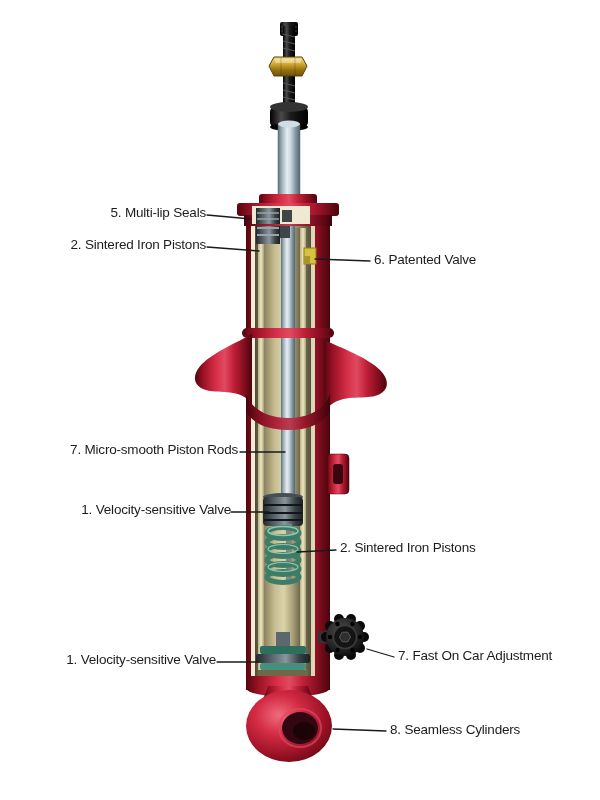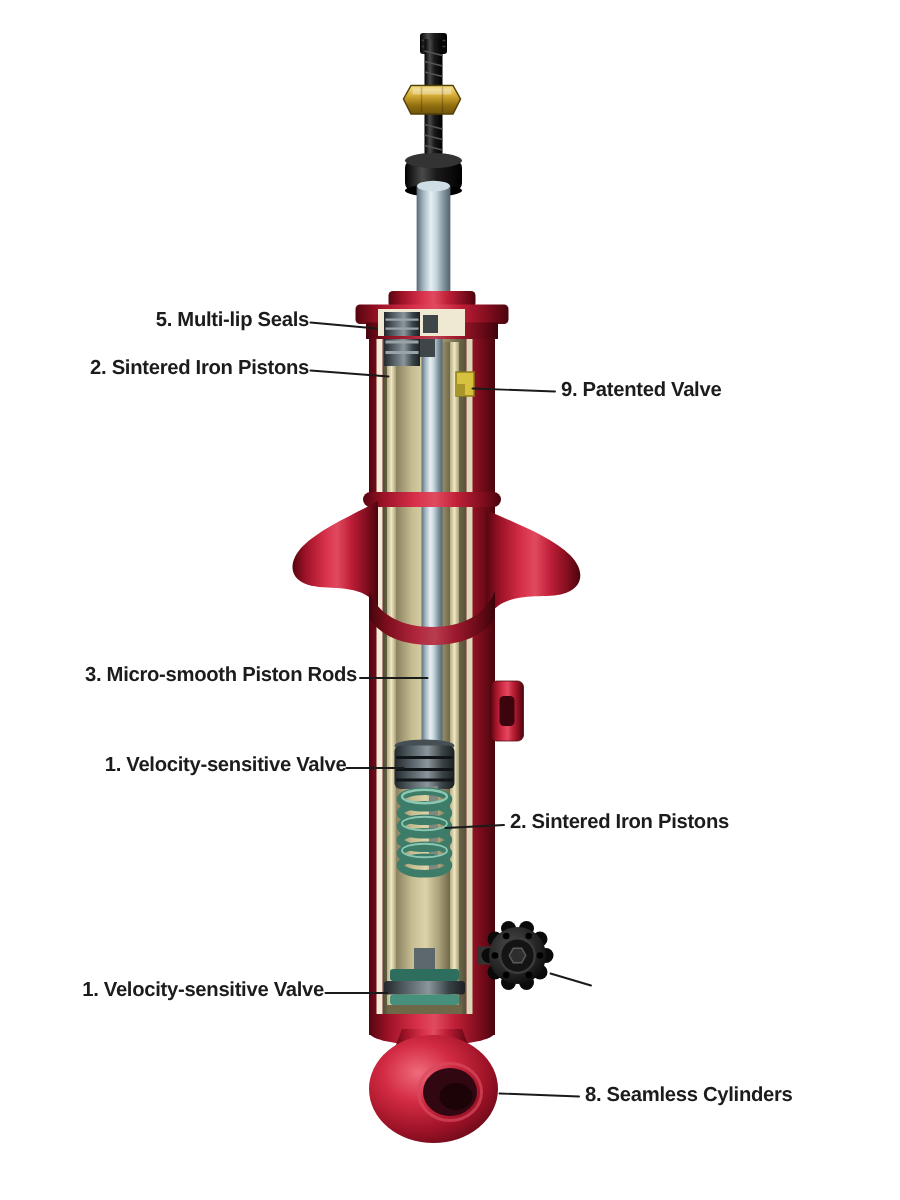--- a/index.html
+++ b/index.html
@@ -6,21 +6,21 @@
   .page {
     position:relative;
     width:600px; height:800px;
     background:#ffffff;
     overflow:hidden;
     font-family:"Liberation Sans", sans-serif;
   }
   .page svg { position:absolute; left:0; top:0; }
   .callout {
     position:absolute;
-    font-weight:bold;
+    font-weight:normal;
     font-size:13.5px;
     line-height:1.15;
     letter-spacing:-0.2px;
     color:#1c1c1c;
     white-space:nowrap;
   }
   .callout.ra { text-align:right; }
 </style>
 </head>
 <body>
@@ -249,20 +249,21 @@
       <line x1="231" y1="512" x2="269" y2="512"></line>
       <line x1="336" y1="550" x2="297" y2="552"></line>
       <line x1="217" y1="662" x2="258" y2="662"></line>
       <line x1="394" y1="657" x2="367" y2="649"></line>
       <line x1="386" y1="731" x2="333" y2="729"></line>
     </g>
   </svg>
 
   <div class="callout ra" style="right:394px; top:205px;">5. Multi-lip Seals</div>
   <div class="callout ra" style="right:394px; top:237px;">2. Sintered Iron Pistons</div>
-  <div class="callout" style="left:374px; top:252px;">9. Patented Valve</div>
-  <div class="callout ra" style="right:362px; top:442px;">3. Micro-smooth Piston Rods</div>
+  <div class="callout" style="left:374px; top:252px;">6. Patented Valve</div>
+  <div class="callout ra" style="right:362px; top:442px;">7. Micro-smooth Piston Rods</div>
   <div class="callout ra" style="right:369px; top:502px;">1. Velocity-sensitive Valve</div>
   <div class="callout" style="left:340px; top:540px;">2. Sintered Iron Pistons</div>
   <div class="callout ra" style="right:384px; top:652px;">1. Velocity-sensitive Valve</div>
+  <div class="callout" style="left:398px; top:648px;">7. Fast On Car Adjustment</div>
   <div class="callout" style="left:390px; top:722px;">8. Seamless Cylinders</div>
 
 </div>
 
 </body></html>

